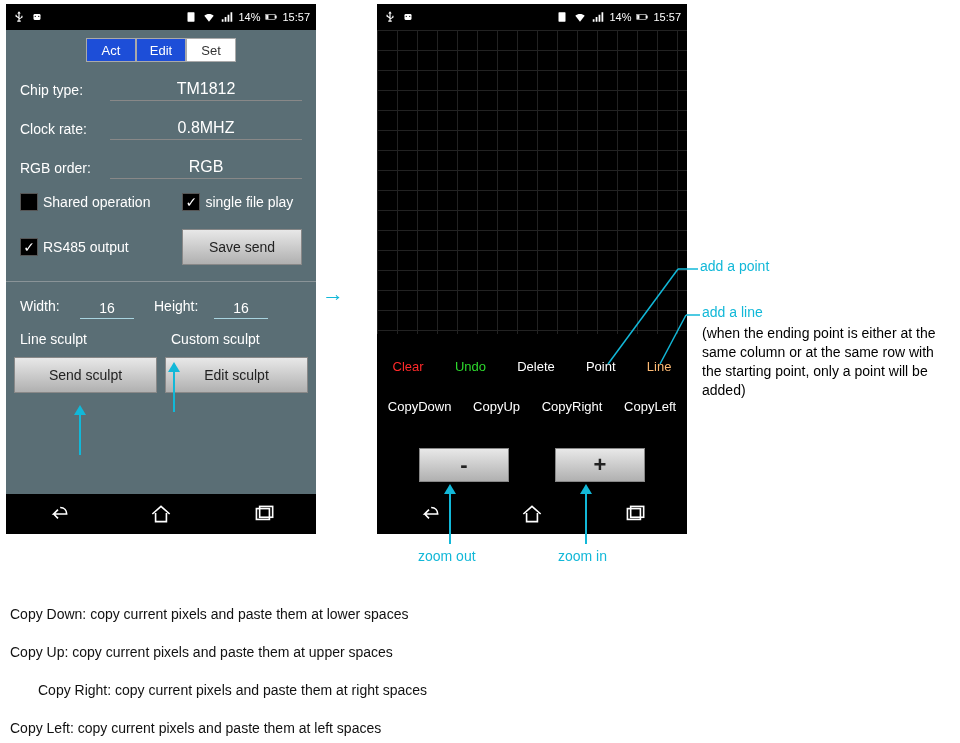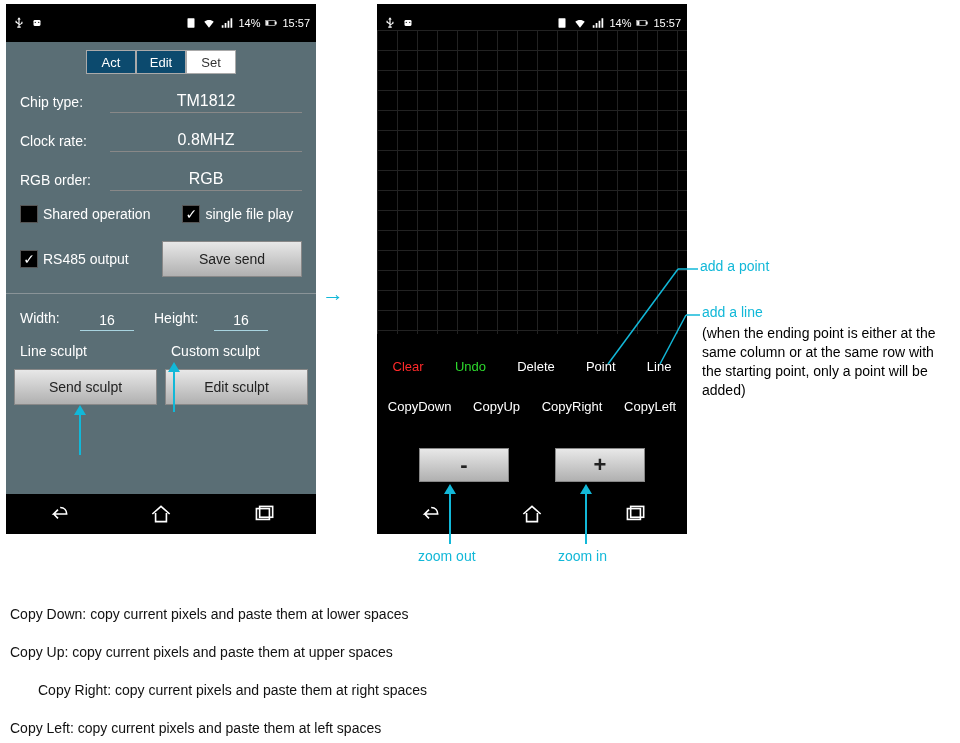--- a/index.html
+++ b/index.html
@@ -2,27 +2,27 @@
 <html><head>
 <meta charset="utf-8">
 <style>
 * { box-sizing: border-box; margin: 0; padding: 0; }
 body { font-family: Arial, sans-serif; background: #fff; width: 960px; height: 743px; position: relative; }
 
 .phone { position: absolute; width: 310px; height: 530px; top: 4px; }
 .phone-left { left: 6px; background: #5a6e75; }
 .phone-right { left: 377px; background: #000; }
 
-.statusbar { height: 38px; background: #000; color: #fff; display: flex; align-items: center; justify-content: space-between; padding: 0 6px; font-size: 12px; }
+.statusbar { height: 26px; background: #000; color: #fff; display: flex; align-items: center; justify-content: space-between; padding: 0 6px; font-size: 12px; }
 .statusbar .sb-left { display: flex; gap: 4px; align-items: center; }
 .statusbar .sb-right { display: flex; gap: 4px; align-items: center; font-size: 11px; }
 .sb-icon { width: 14px; height: 14px; display: inline-block; }
 
 .tab-row { display: flex; justify-content: center; gap: 0; padding: 8px 0; }
-.tab { width: 50px; height: 24px; display: flex; align-items: center; justify-content: center; font-size: 13px; border: 1px solid #aaa; color: #fff; background: #0c4a6e; }
+.tab { width: 50px; height: 24px; display: flex; align-items: center; justify-content: center; font-size: 13px; border: 1px solid #aaa; color: #fff; background: #1d4ed8; }
 .tab.active { background: #fff; color: #333; }
 
 .form-row { display: flex; align-items: center; padding: 8px 14px; color: #fff; font-size: 14px; }
 .form-row .lbl { width: 90px; }
 .form-row .val { flex: 1; text-align: center; border-bottom: 1px solid #888; padding: 2px 0; font-size: 16px; }
 
 .check-row { display: flex; padding: 6px 14px; gap: 32px; align-items: center; flex-wrap: wrap; }
 .check { display: flex; align-items: center; gap: 5px; color: #fff; font-size: 14px; }
 .checkbox { width: 18px; height: 18px; background: #000; border: 1px solid #555; display: flex; align-items: center; justify-content: center; color: #fff; font-size: 14px; }
 
@@ -126,21 +126,21 @@
       <div class="checkbox">✓</div>
       <span>single file play</span>
     </div>
   </div>
 
   <div class="check-row" style="justify-content: space-between; padding-top:12px;">
     <div class="check">
       <div class="checkbox">✓</div>
       <span>RS485 output</span>
     </div>
-    <div class="btn-grey" style="width:140px;">Save send</div>
+    <div class="btn-grey" style="width:120px;">Save send</div>
   </div>
 
   <div class="divider"></div>
 
   <div class="wh-row">
     <div class="lbl2">Width:</div>
     <div class="val2">16</div>
     <div class="lbl2">Height:</div>
     <div class="val2" style="margin-right:0;">16</div>
   </div>
@@ -201,21 +201,21 @@
     </div>
   </div>
 
   <div class="grid-area"></div>
 
   <div class="action-row r1">
     <span class="act" style="color:#ff2a2a">Clear</span>
     <span class="act" style="color:#2dd82d">Undo</span>
     <span class="act" style="color:#fff">Delete</span>
     <span class="act" style="color:#fff">Point</span>
-    <span class="act" style="color:#ffffff">Line</span>
+    <span class="act" style="color:#fdba74">Line</span>
   </div>
 
   <div class="action-row r2">
     <span class="act">CopyDown</span>
     <span class="act">CopyUp</span>
     <span class="act">CopyRight</span>
     <span class="act">CopyLeft</span>
   </div>
 
   <div class="zoom-row">

